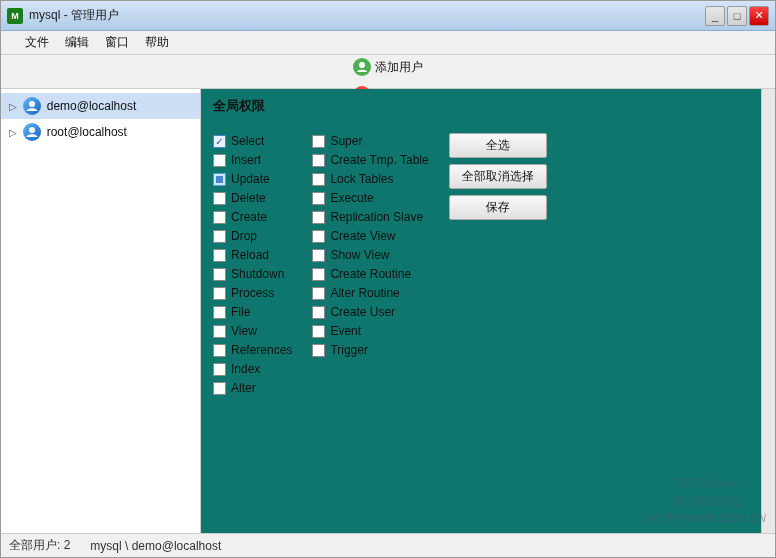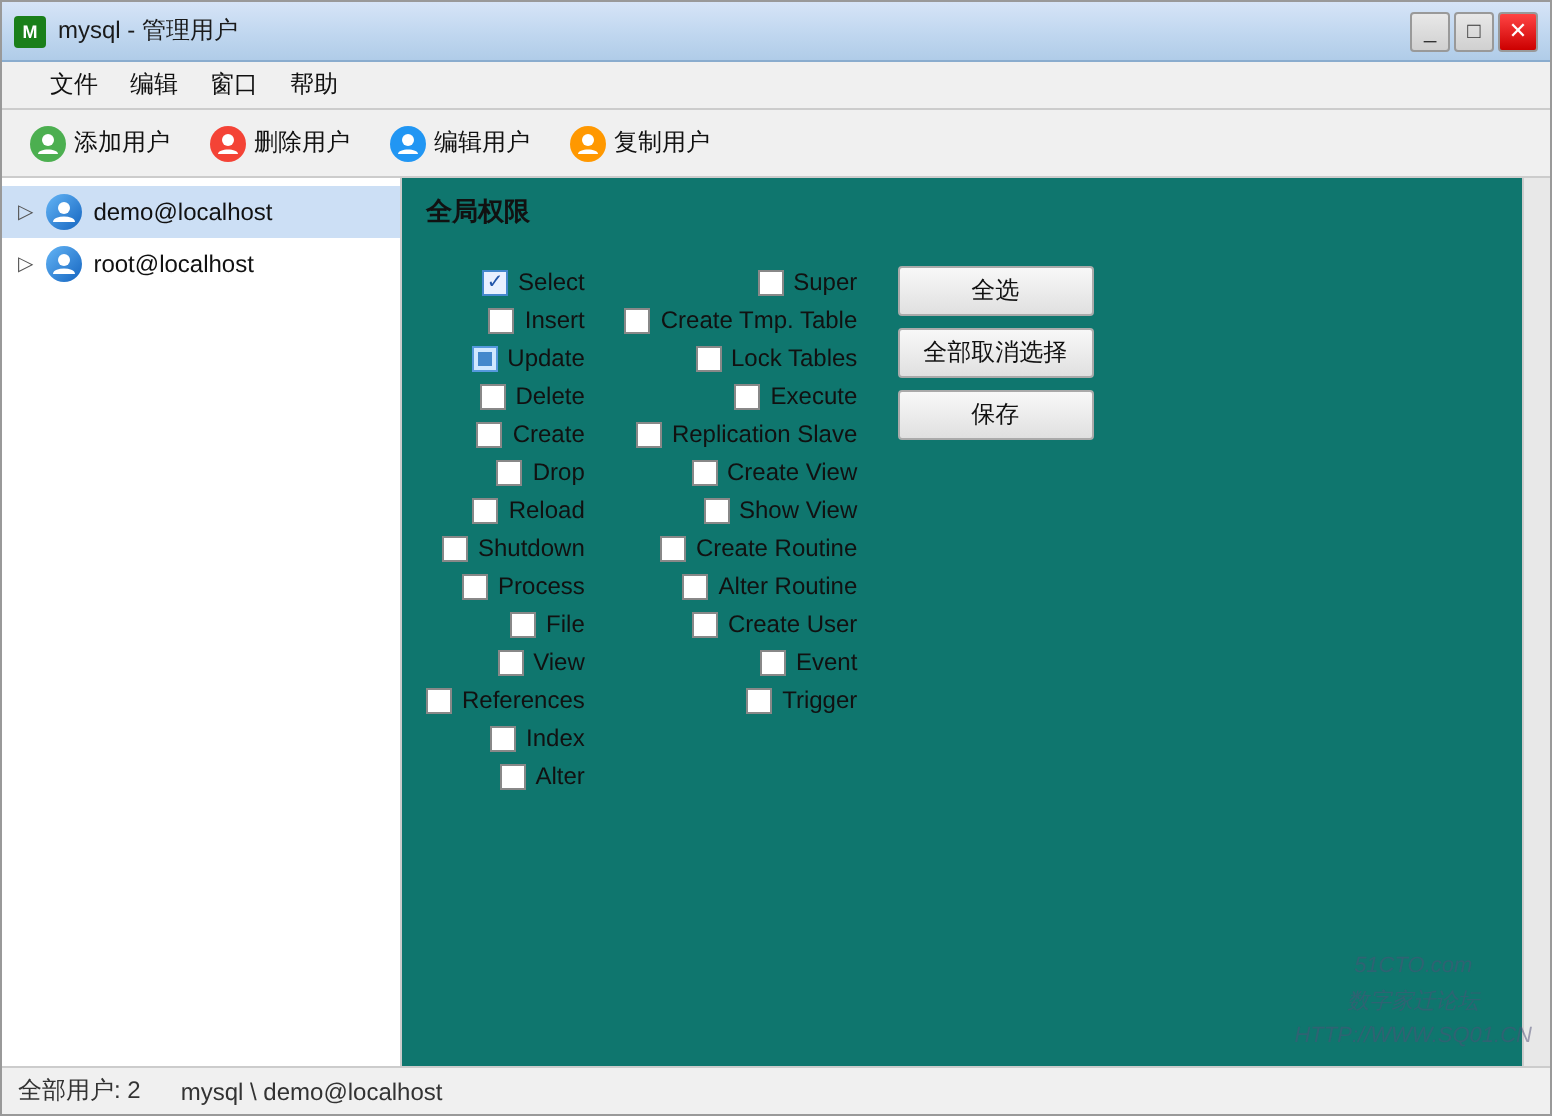--- a/index.html
+++ b/index.html
@@ -79,20 +79,21 @@
       color: #111;
     }
     .toolbar {
       background: #f0f0f0;
       height: 34px;
       display: flex;
       align-items: center;
       padding: 0 6px;
       border-bottom: 1px solid #ccc;
       gap: 4px;
+      flex-direction: column;
     }
     .toolbar-btn {
       display: flex;
       align-items: center;
       gap: 4px;
       padding: 3px 8px;
       font-size: 12px;
       background: transparent;
       border: none;
       cursor: pointer;
@@ -162,21 +163,20 @@
       color: #111;
     }
     .permissions-grid {
       display: flex;
       gap: 20px;
     }
     .perm-column {
       display: flex;
       flex-direction: column;
       gap: 3px;
-      align-items: flex-end;
     }
     .perm-item {
       display: flex;
       align-items: center;
       gap: 5px;
       font-size: 12px;
       color: #111;
       padding: 1px 0;
     }
     .perm-checkbox {

